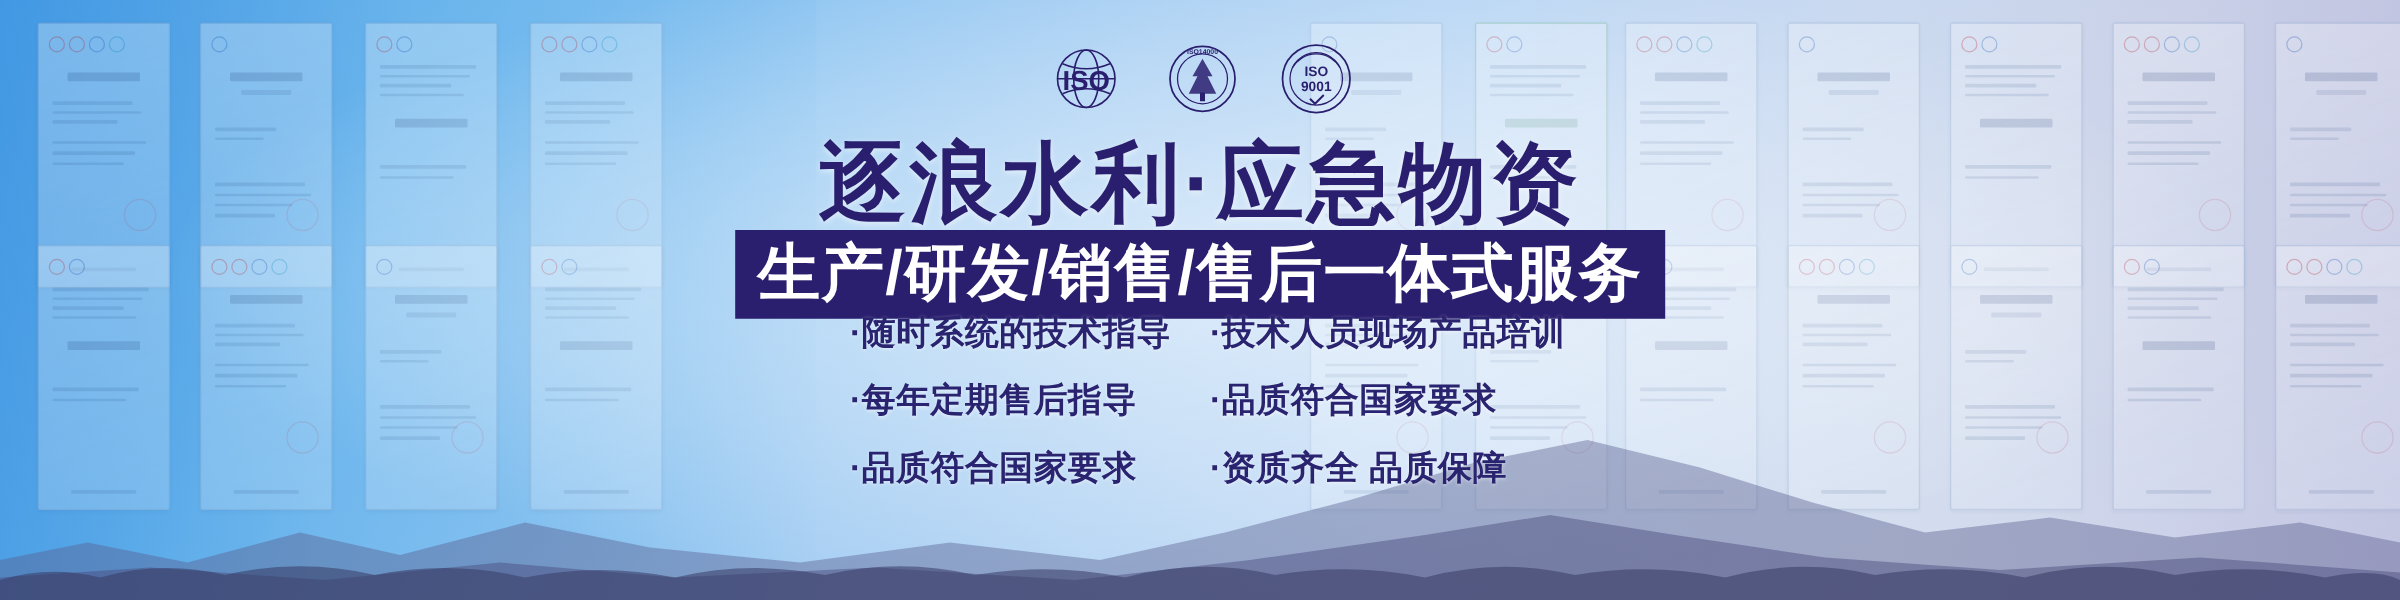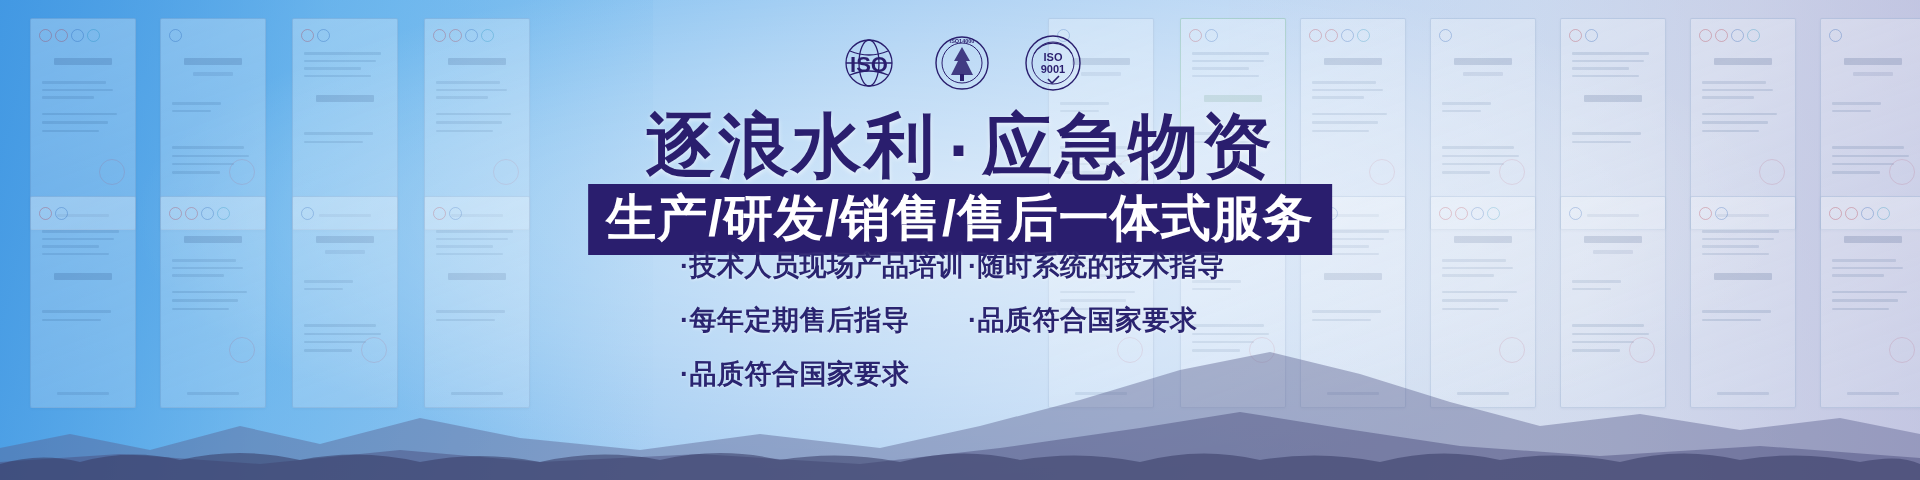--- a/index.html
+++ b/index.html
@@ -152,21 +152,20 @@
     position: absolute;
     left: 50%;
     transform: translateX(-50%);
     top: 100px;
     font-size: 70px;
     font-weight: bold;
     letter-spacing: 3px;
     color: #2a1e6e;
     white-space: nowrap;
     text-shadow: 0 2px 5px rgba(255,255,255,0.55);
-    font-family: Liberation Mono, monospace;
   }
   .sub-bar {
     position: absolute;
     left: 50%;
     transform: translateX(-50%);
     top: 184px;
     background: #2a1e6e;
     color: #ffffff;
     font-size: 50px;
     font-weight: bold;
@@ -678,22 +677,23 @@
 
   </div>
 
   <div class="content">
 
     <div class="main-title">逐浪水利·应急物资</div>
 
     <div class="sub-bar">生产/研发/销售/售后一体式服务</div>
 
     <div class="bullets">
+      <div class="bullet">·随时系统的技术指导</div>
       <div class="bullet">·技术人员现场产品培训</div>
-      <div class="bullet">·随时系统的技术指导</div>
       <div class="bullet">·每年定期售后指导</div>
       <div class="bullet">·品质符合国家要求</div>
       <div class="bullet">·品质符合国家要求</div>
+      <div class="bullet">·资质齐全 品质保障</div>
     </div>
 
   </div>
 
 </div>
 
 </body></html>

